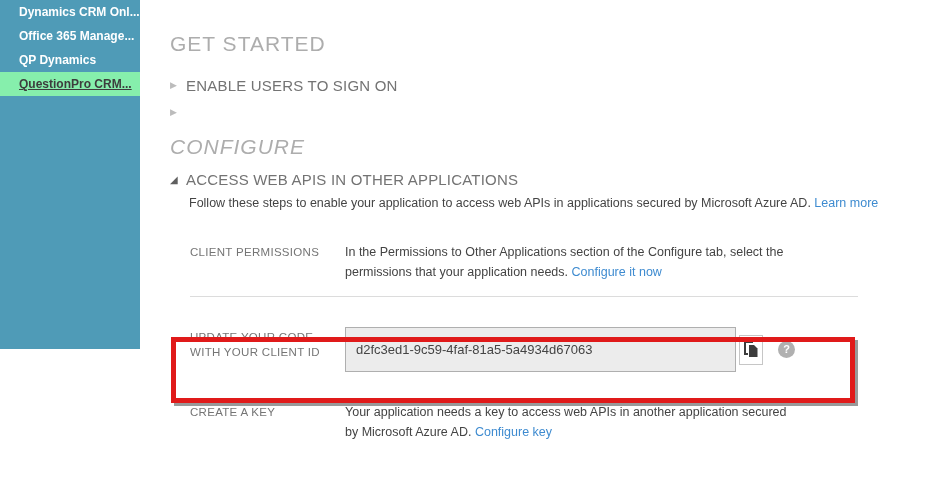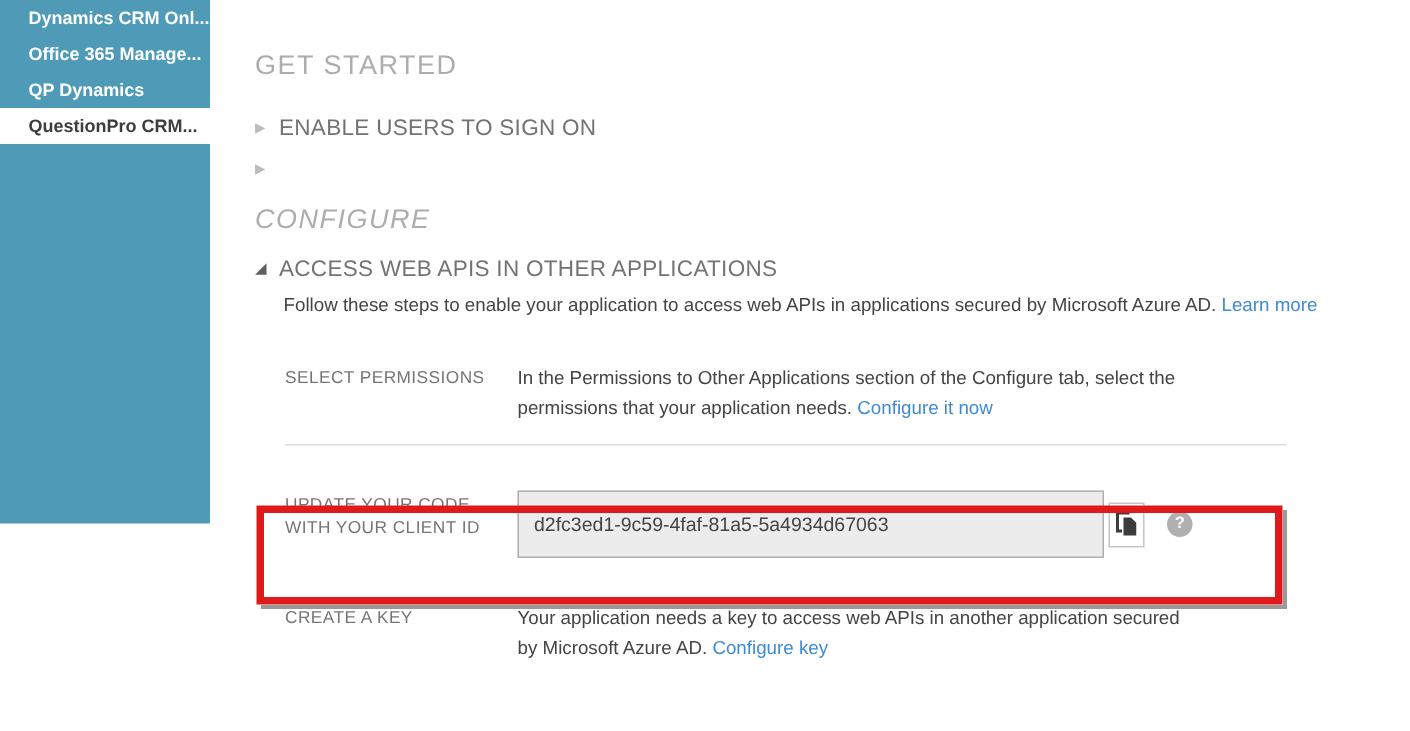--- a/index.html
+++ b/index.html
@@ -9,27 +9,27 @@
   
   .sidebar {
     position: absolute; left: 0; top: 0; width: 140px; height: 349px;
     background: #4f9bb7;
   }
   .side-item {
     height: 24px; line-height: 24px; padding-left: 19px;
     font-size: 12px; font-weight: 700; color: #ffffff;
     white-space: nowrap; overflow: hidden; cursor: pointer;
   }
-  .side-item.selected { background: #ffffff; color: #3d3d3d; }
+  .side-item.selected { background: #86efac; color: #3d3d3d; text-decoration: underline; }
 
   
   .content { position: absolute; left: 170px; top: 0; width: 710px; }
 
   .h-light {
-    font-size: 18px; font-weight: 300; color: #adadad; letter-spacing: 1px;
+    font-size: 21px; font-weight: 300; color: #adadad; letter-spacing: 1px;
     line-height: 25px;
   }
   #get-started-heading { margin-top: 31px; }
   #configure-heading  { margin-top: 12px; font-style: italic; }
 
   .acc-row { display: flex; align-items: center; margin-top: 20px; cursor: pointer; }
   .acc-row.second { margin-top: 8px; }
   .acc-row.expanded { margin-top: 11px; }
   .acc-arrow {
     width: 16px; font-size: 9px; color: #bcbcbc; line-height: 19px;
@@ -110,21 +110,21 @@
   </div>
 
   <div class="desc">
     <span>Follow these steps to enable your application to access web APIs in applications secured by Microsoft Azure AD.</span>
     <a class="link">Learn more</a>
   </div>
 
   <div class="settings">
 
     <div class="srow">
-      <div class="slabel">SELECT PERMISSIONS</div>
+      <div class="slabel">CLIENT PERMISSIONS</div>
       <div class="sbody">
         <span>In the Permissions to Other Applications section of the Configure tab, select the permissions that your application needs.</span>
         <a class="link">Configure it now</a>
       </div>
     </div>
 
     <div class="sep"></div>
 
     <div class="srow client">
       <div class="slabel">UPDATE YOUR CODE WITH YOUR CLIENT ID</div>

